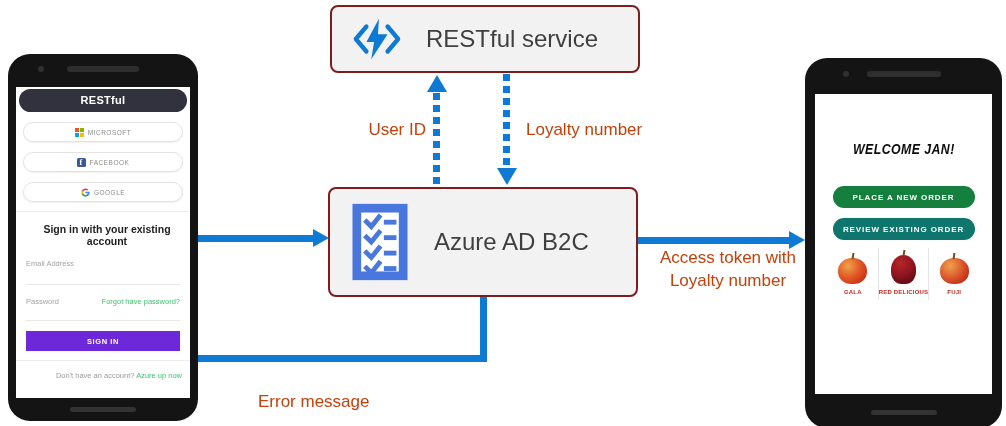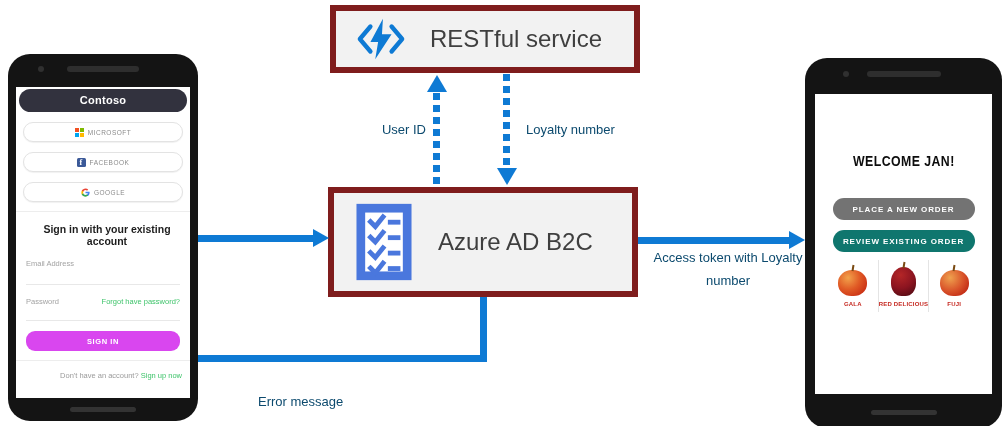--- a/index.html
+++ b/index.html
@@ -1,39 +1,39 @@
 <!DOCTYPE html>
 <html><head>
 <meta charset="utf-8">
 <style>
   * { margin:0; padding:0; box-sizing:border-box; }
   html,body { background:#fff; }
   body { font-family:"Liberation Sans", sans-serif; }
   .canvas { position:relative; width:1006px; height:426px; background:#fff; overflow:hidden; }
 
   
-  .dbox { position:absolute; background:#f2f2f2; border:6px solid #7f1d1d; border-radius:0;
+  .dbox { position:absolute; background:#f2f2f2; border:2px solid #7f1d1d; border-radius:8px;
           display:flex; align-items:center; }
   .rest-box { left:330px; top:5px; width:310px; height:68px; padding-left:20px; gap:24px; }
   .b2c-box  { left:328px; top:187px; width:310px; height:110px; padding-left:22px; gap:26px; }
   .dbox-label { font-size:24px; color:#3f3f3f; }
 
   
   .hline { position:absolute; height:7px; background:#0e7ad4; }
   .vline { position:absolute; width:7px; background:#0e7ad4; }
   .head-right { position:absolute; width:0; height:0;
       border-top:9px solid transparent; border-bottom:9px solid transparent; border-left:16px solid #0e7ad4; }
   .dash-v { position:absolute; width:7px;
       background:repeating-linear-gradient(to bottom,#0e7ad4 0 7px,transparent 7px 12px); }
   .head-up { position:absolute; width:0; height:0;
       border-left:10px solid transparent; border-right:10px solid transparent; border-bottom:17px solid #0e7ad4; }
   .head-down { position:absolute; width:0; height:0;
       border-left:10px solid transparent; border-right:10px solid transparent; border-top:17px solid #0e7ad4; }
 
-  .flow-label { position:absolute; font-size:13px; color:#0c4a6e; line-height:23px; }
+  .flow-label { position:absolute; font-size:17px; color:#c2410c; line-height:23px; }
   .lbl-user-id { left:348px; top:118px; width:78px; text-align:right; }
   .lbl-loyalty { left:526px; top:118px; width:160px; }
   .lbl-token { left:648px; top:246px; width:160px; text-align:center; }
   .lbl-error { left:258px; top:390px; width:160px; }
 
   
   .phone { position:absolute; background:#141414; border-radius:22px; }
   .phone-left  { left:8px;  top:54px; width:190px; height:367px; }
   .phone-right { left:805px; top:58px; width:197px; height:370px; }
   .speaker { position:absolute; height:6px; border-radius:3px; background:#2e2e2e; left:50%; transform:translateX(-50%); }
@@ -64,33 +64,33 @@
   .ms-logo i:nth-child(1){background:#f25022}.ms-logo i:nth-child(2){background:#7fba00}
   .ms-logo i:nth-child(3){background:#00a4ef}.ms-logo i:nth-child(4){background:#ffb900}
   .fb-logo { width:9px; height:9px; border-radius:1.5px; background:#3b5998; color:#fff;
       font-size:8px; font-weight:bold; line-height:9px; text-align:center; font-family:"Liberation Serif",serif; }
   .thin-div { margin-top:9px; border-top:1px solid #ededed; }
   .field { margin:5px 10px 0; text-align:left; }
   .field-label { font-size:7.5px; color:#a3a3a3; }
   .field-line { margin:14px 10px 0; border-top:1px solid #e8e8e8; }
   .pw-row { margin:12px 10px 0; display:flex; justify-content:space-between; align-items:baseline; }
   .green-link { color:#3fc46b; font-size:7.5px; text-decoration:none; cursor:pointer; }
-  .signin-btn { margin:10px 10px 0; height:20px; width:calc(100% - 20px); border:none; border-radius:9px;
-      background:#d946ef; color:#fff; font-family:"Liberation Sans",sans-serif;
+  .signin-btn { margin:10px 10px 0; height:20px; width:calc(100% - 20px); border:none; border-radius:0;
+      background:#6d28d9; color:#fff; font-family:"Liberation Sans",sans-serif;
       font-size:7.5px; font-weight:bold; letter-spacing:.6px; cursor:pointer; }
   .signup-row { margin:10px 8px 0; text-align:right; font-size:7.5px; color:#9b9b9b; }
 
   
-  .welcome-wrap { margin-top:58px; text-align:center; }
+  .welcome-wrap { margin-top:46px; text-align:center;font-style:italic; }
   .condensed { display:inline-block; transform:scaleX(.88); transform-origin:center; white-space:nowrap; }
   .welcome-text { font-size:14px; font-weight:bold; color:#0d0d0d; letter-spacing:.5px; }
   .order-btn { display:block; margin:28px auto 0; width:142px; height:22px; border:none; border-radius:11px;
       color:#fff; font-family:"Liberation Sans",sans-serif; font-size:8px; font-weight:bold;
       letter-spacing:.9px; cursor:pointer; }
-  .order-btn.light { background:#737373; }
+  .order-btn.light { background:#15803d; }
   .order-btn.dark { margin-top:10px; background:#0f766e; }
   .season-title-wrap { margin-top:30px; text-align:center; }
   .season-title { font-size:12.5px; font-weight:bold; color:#101010; letter-spacing:.3px; }
   .season-sub { font-size:6.5px; font-weight:bold; color:#2a2a2a; letter-spacing:.2px; }
   .apple-row { margin:8px 13px 0; display:flex; }
   .apple-cell { flex:1; text-align:center; padding:7px 0 5px; }
   .apple-cell + .apple-cell { border-left:1px solid #e4e4e4; }
   .apple { width:29px; height:26px; margin:3px auto 0; position:relative; border-radius:48% 48% 46% 46%; }
   .apple::before { content:""; position:absolute; top:-5px; left:50%; width:2px; height:6px;
       background:#7a4a12; transform:translateX(-50%) rotate(10deg); }
@@ -150,21 +150,21 @@
 
   <div class="flow-label lbl-user-id">User ID</div>
   <div class="flow-label lbl-loyalty">Loyalty number</div>
   <div class="flow-label lbl-token">Access token with Loyalty number</div>
   <div class="flow-label lbl-error">Error message</div>
 
   <div class="phone phone-left">
     <div class="cam"></div>
     <div class="speaker"></div>
     <div class="screen">
-      <div class="contoso-pill">Contoso</div>
+      <div class="contoso-pill">RESTful</div>
 
       <button class="social-btn">
         <span class="ms-logo">
             <i></i>
             <i></i>
             <i></i>
             <i></i>
           </span>
         <span>MICROSOFT</span>
       </button>
@@ -194,21 +194,21 @@
         <span class="field-label">Password</span>
         <a class="green-link">Forgot have password?</a>
       </div>
       <div class="field-line"></div>
 
       <button class="signin-btn">SIGN IN</button>
 
       <div class="thin-div"></div>
       <div class="signup-row">
         <span>Don't have an account?</span>
-        <a class="green-link">Sign up now</a>
+        <a class="green-link">Azure up now</a>
       </div>
     </div>
     <div class="home-pill"></div>
   </div>
 
   <div class="phone phone-right">
     <div class="cam"></div>
     <div class="speaker"></div>
     <div class="screen">
       <div class="welcome-wrap">

